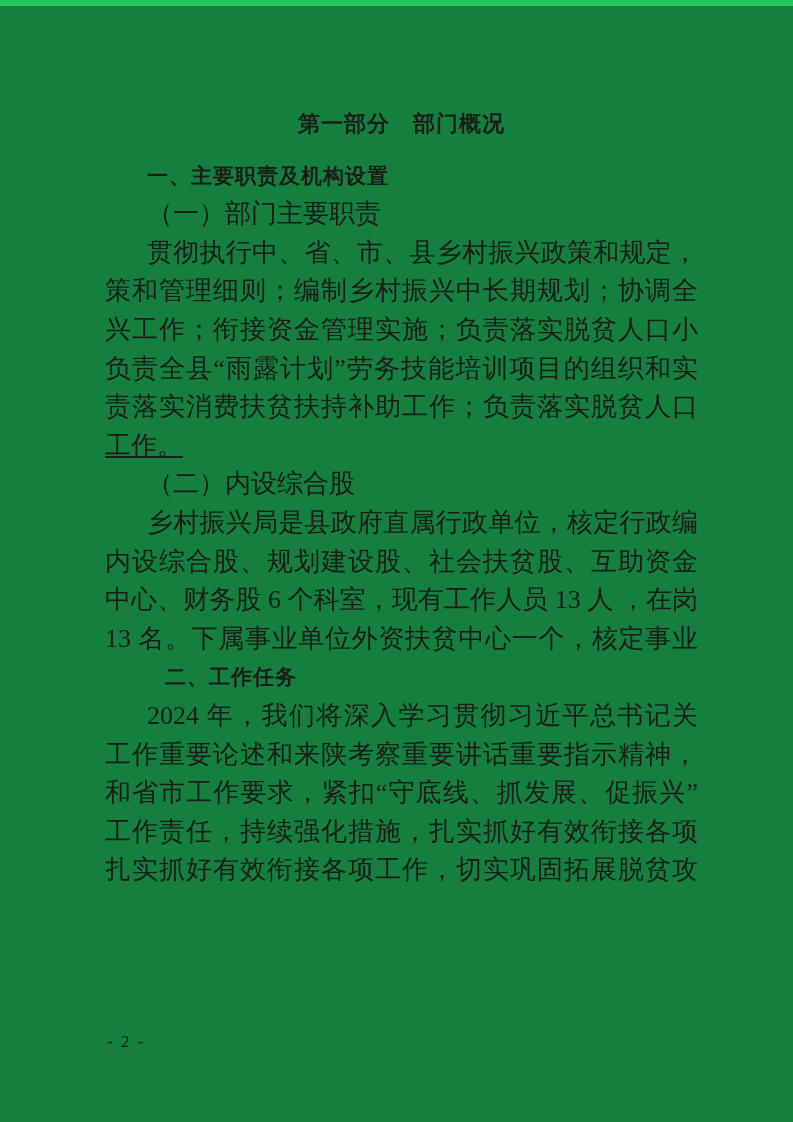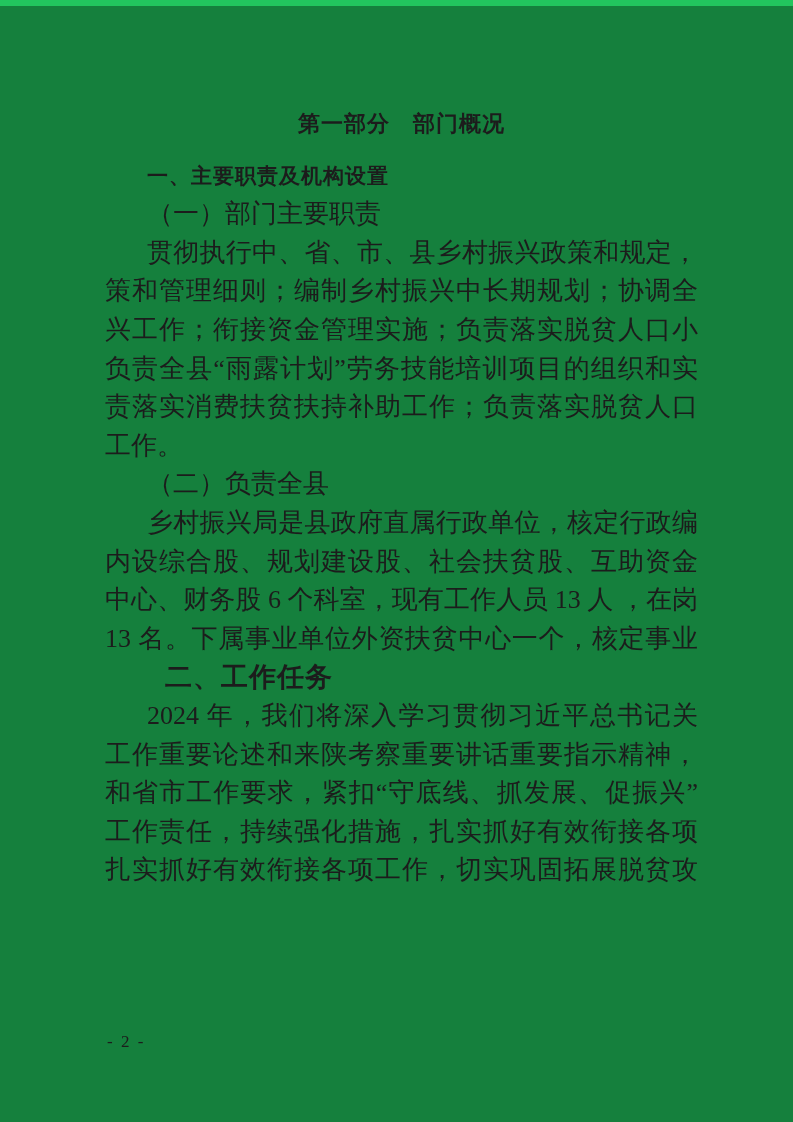--- a/index.html
+++ b/index.html
@@ -41,37 +41,38 @@
     font-family: "Liberation Sans", "DejaVu Sans", sans-serif;
     font-weight: 700;
     font-size: 21px;
     text-indent: 42px;
     letter-spacing: 1px;
     margin-top: 13px;
   }
   .h2 {
     font-family: "Liberation Serif", "DejaVu Serif", serif;
     font-weight: 700;
-    font-size: 27px;
+    font-size: 21px;
     text-indent: 60px;
     letter-spacing: 1px;
   }
   .sub {
     text-indent: 42px;
   }
   .ind {
     text-indent: 42px;
   }
   .jline {
     text-align: justify;
     text-align-last: justify;
   }
   .lastline {
     text-align: center;
     text-align-last: left;
+    text-decoration: underline;
   }
   .pageno {
     position: absolute;
     left: 107px;
     top: 1026px;
     font-family: "Liberation Serif", "DejaVu Serif", serif;
     font-size: 17px;
     color: #1c1c1c;
     letter-spacing: 2px;
   }
@@ -88,21 +89,21 @@
 
     <div class="row sub">（一）部门主要职责</div>
 
     <div class="row ind jline">贯彻执行中、省、市、县乡村振兴政策和规定，制定配套政</div>
     <div class="row jline">策和管理细则；编制乡村振兴中长期规划；协调全县行业乡村振</div>
     <div class="row jline">兴工作；衔接资金管理实施；负责落实脱贫人口小额信贷政策、筹</div>
     <div class="row jline">负责全县“雨露计划”劳务技能培训项目的组织和实施工作；负</div>
     <div class="row jline">责落实消费扶贫扶持补助工作；负责落实脱贫人口小额信贷政策</div>
     <div class="row lastline">工作。</div>
 
-    <div class="row sub">（二）负责全县</div>
+    <div class="row sub">（二）内设综合股</div>
 
     <div class="row ind jline">乡村振兴局是县政府直属行政单位，核定行政编制 13 人，</div>
     <div class="row jline">内设综合股、规划建设股、社会扶贫股、互助资金管理股及信息</div>
     <div class="row jline">中心、财务股 6 个科室，现有工作人员 13 人 ，在岗工作人员</div>
     <div class="row jline">13 名。下属事业单位外资扶贫中心一个，核定事业编制 22 人，</div>
 
     <div class="row h2">二、工作任务</div>
 
     <div class="row ind jline">2024 年，我们将深入学习贯彻习近平总书记关于“三农”</div>
     <div class="row jline">工作重要论述和来陕考察重要讲话重要指示精神，全面按照中央</div>

